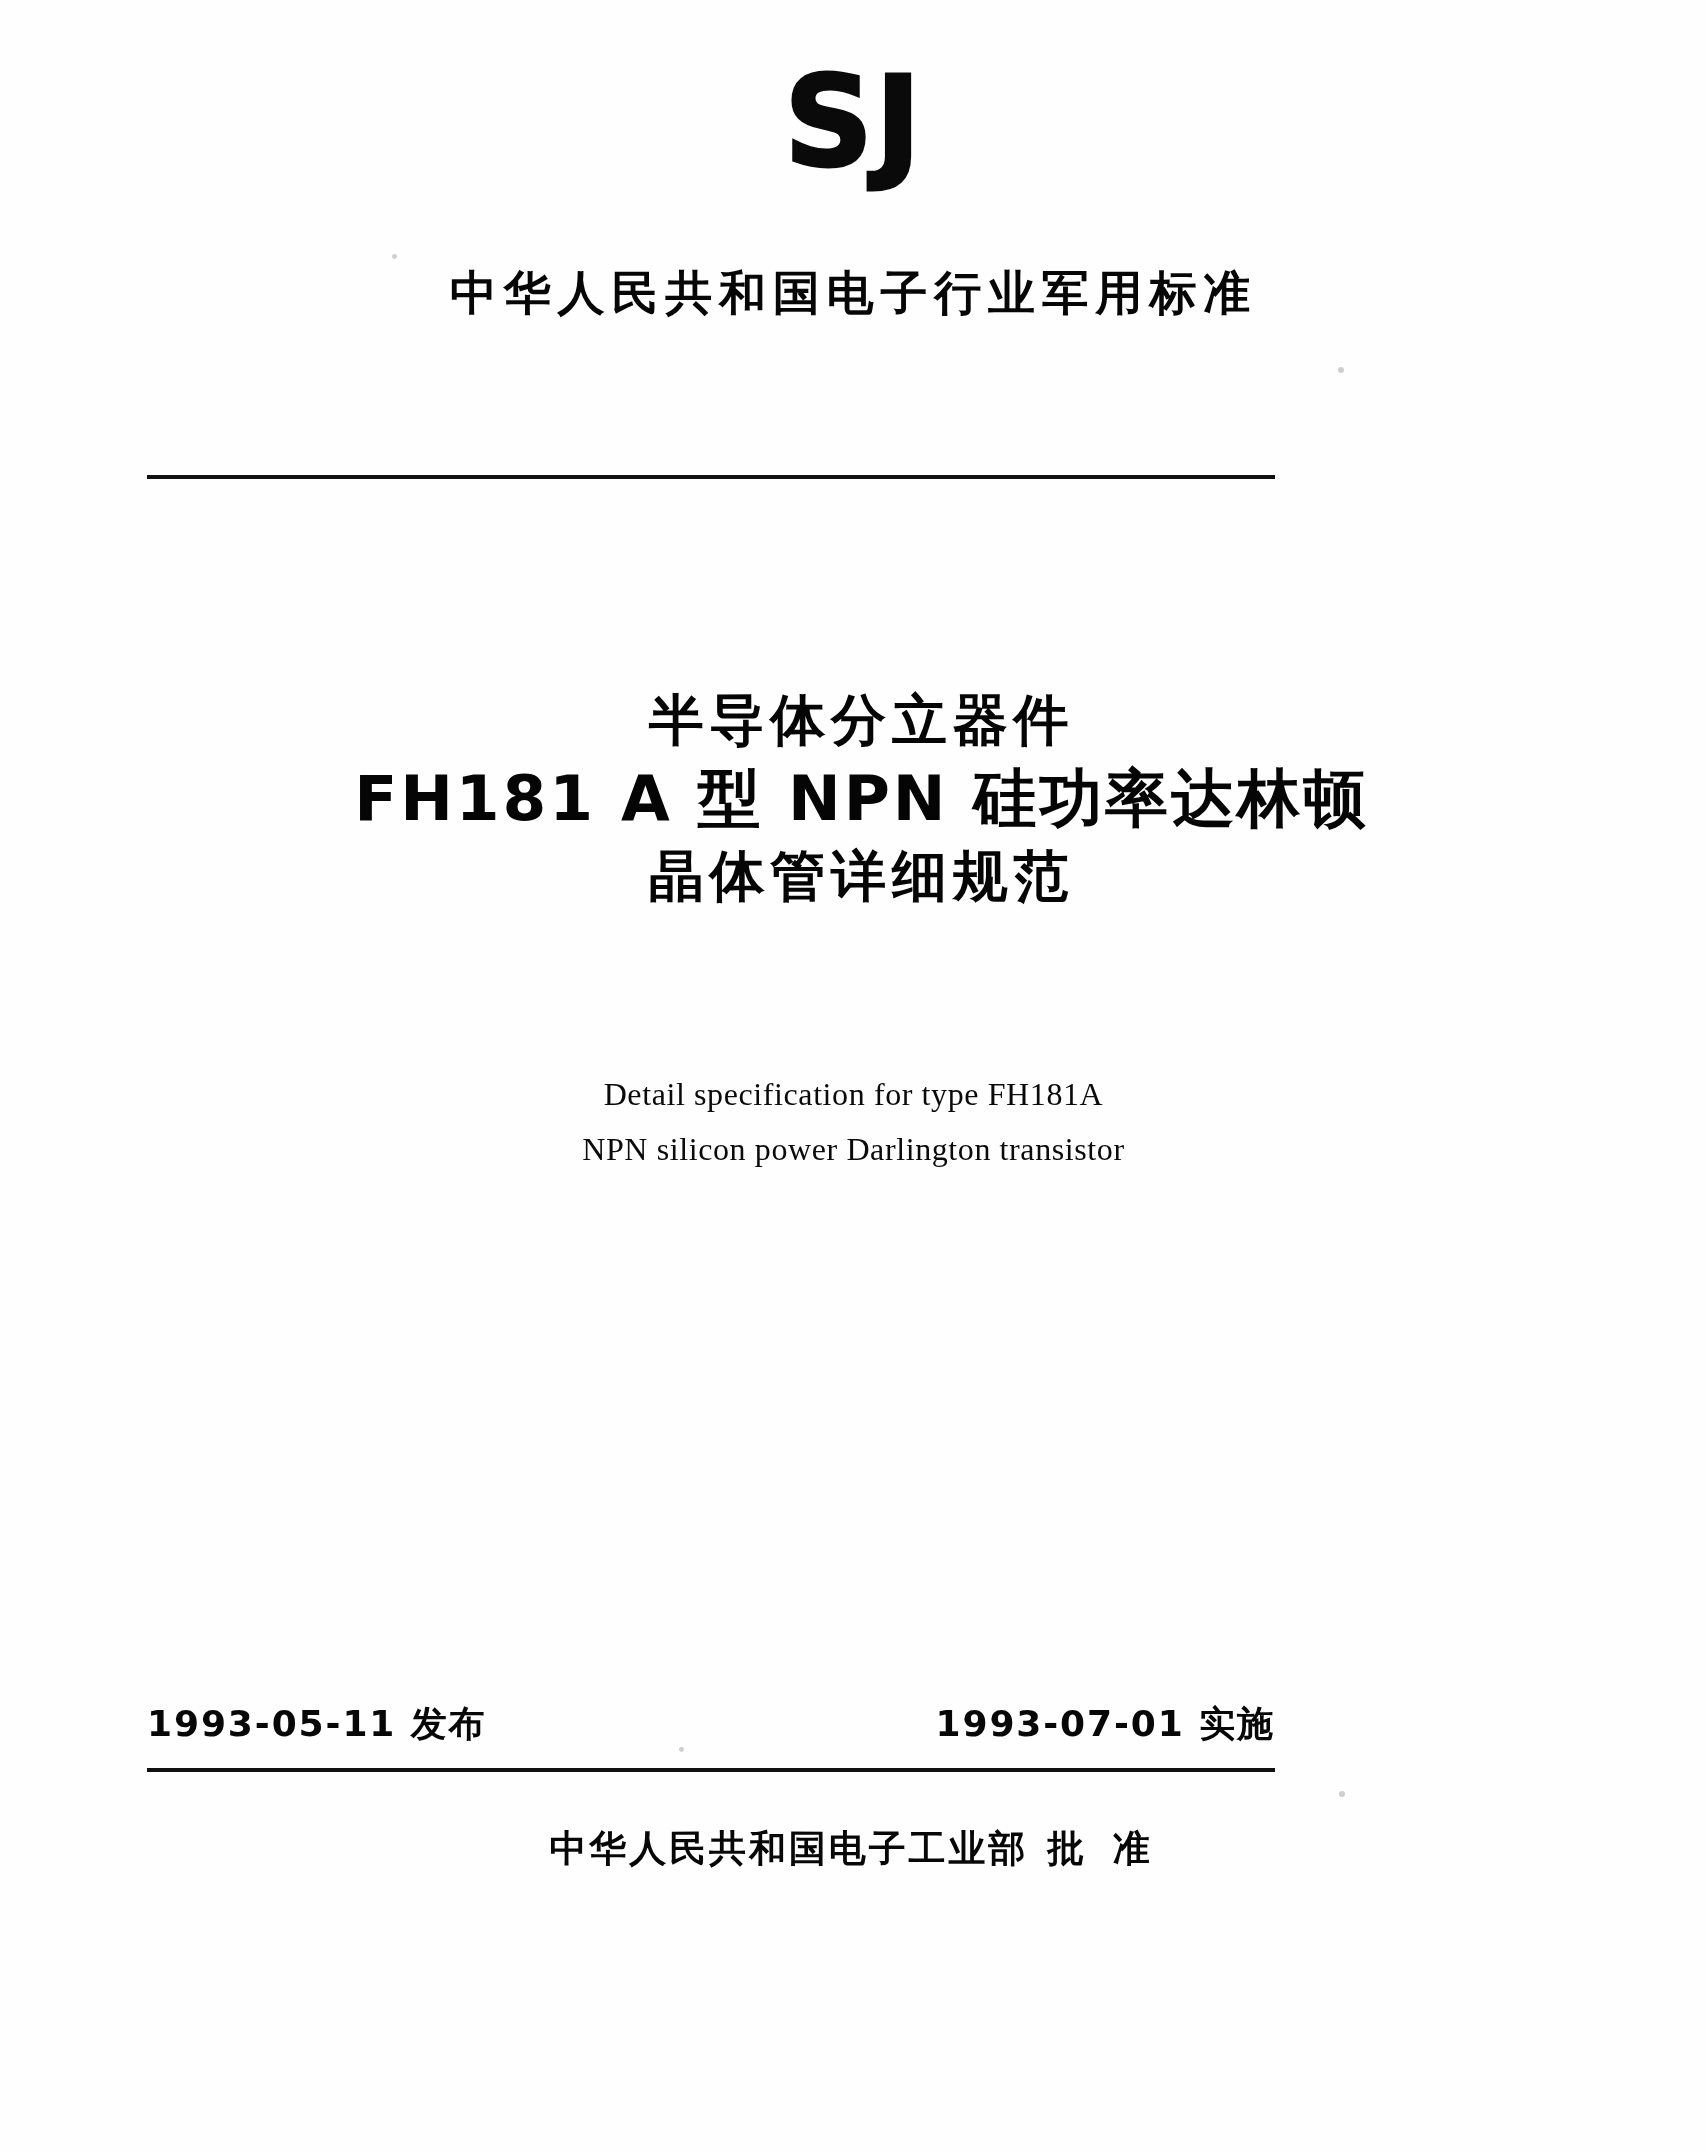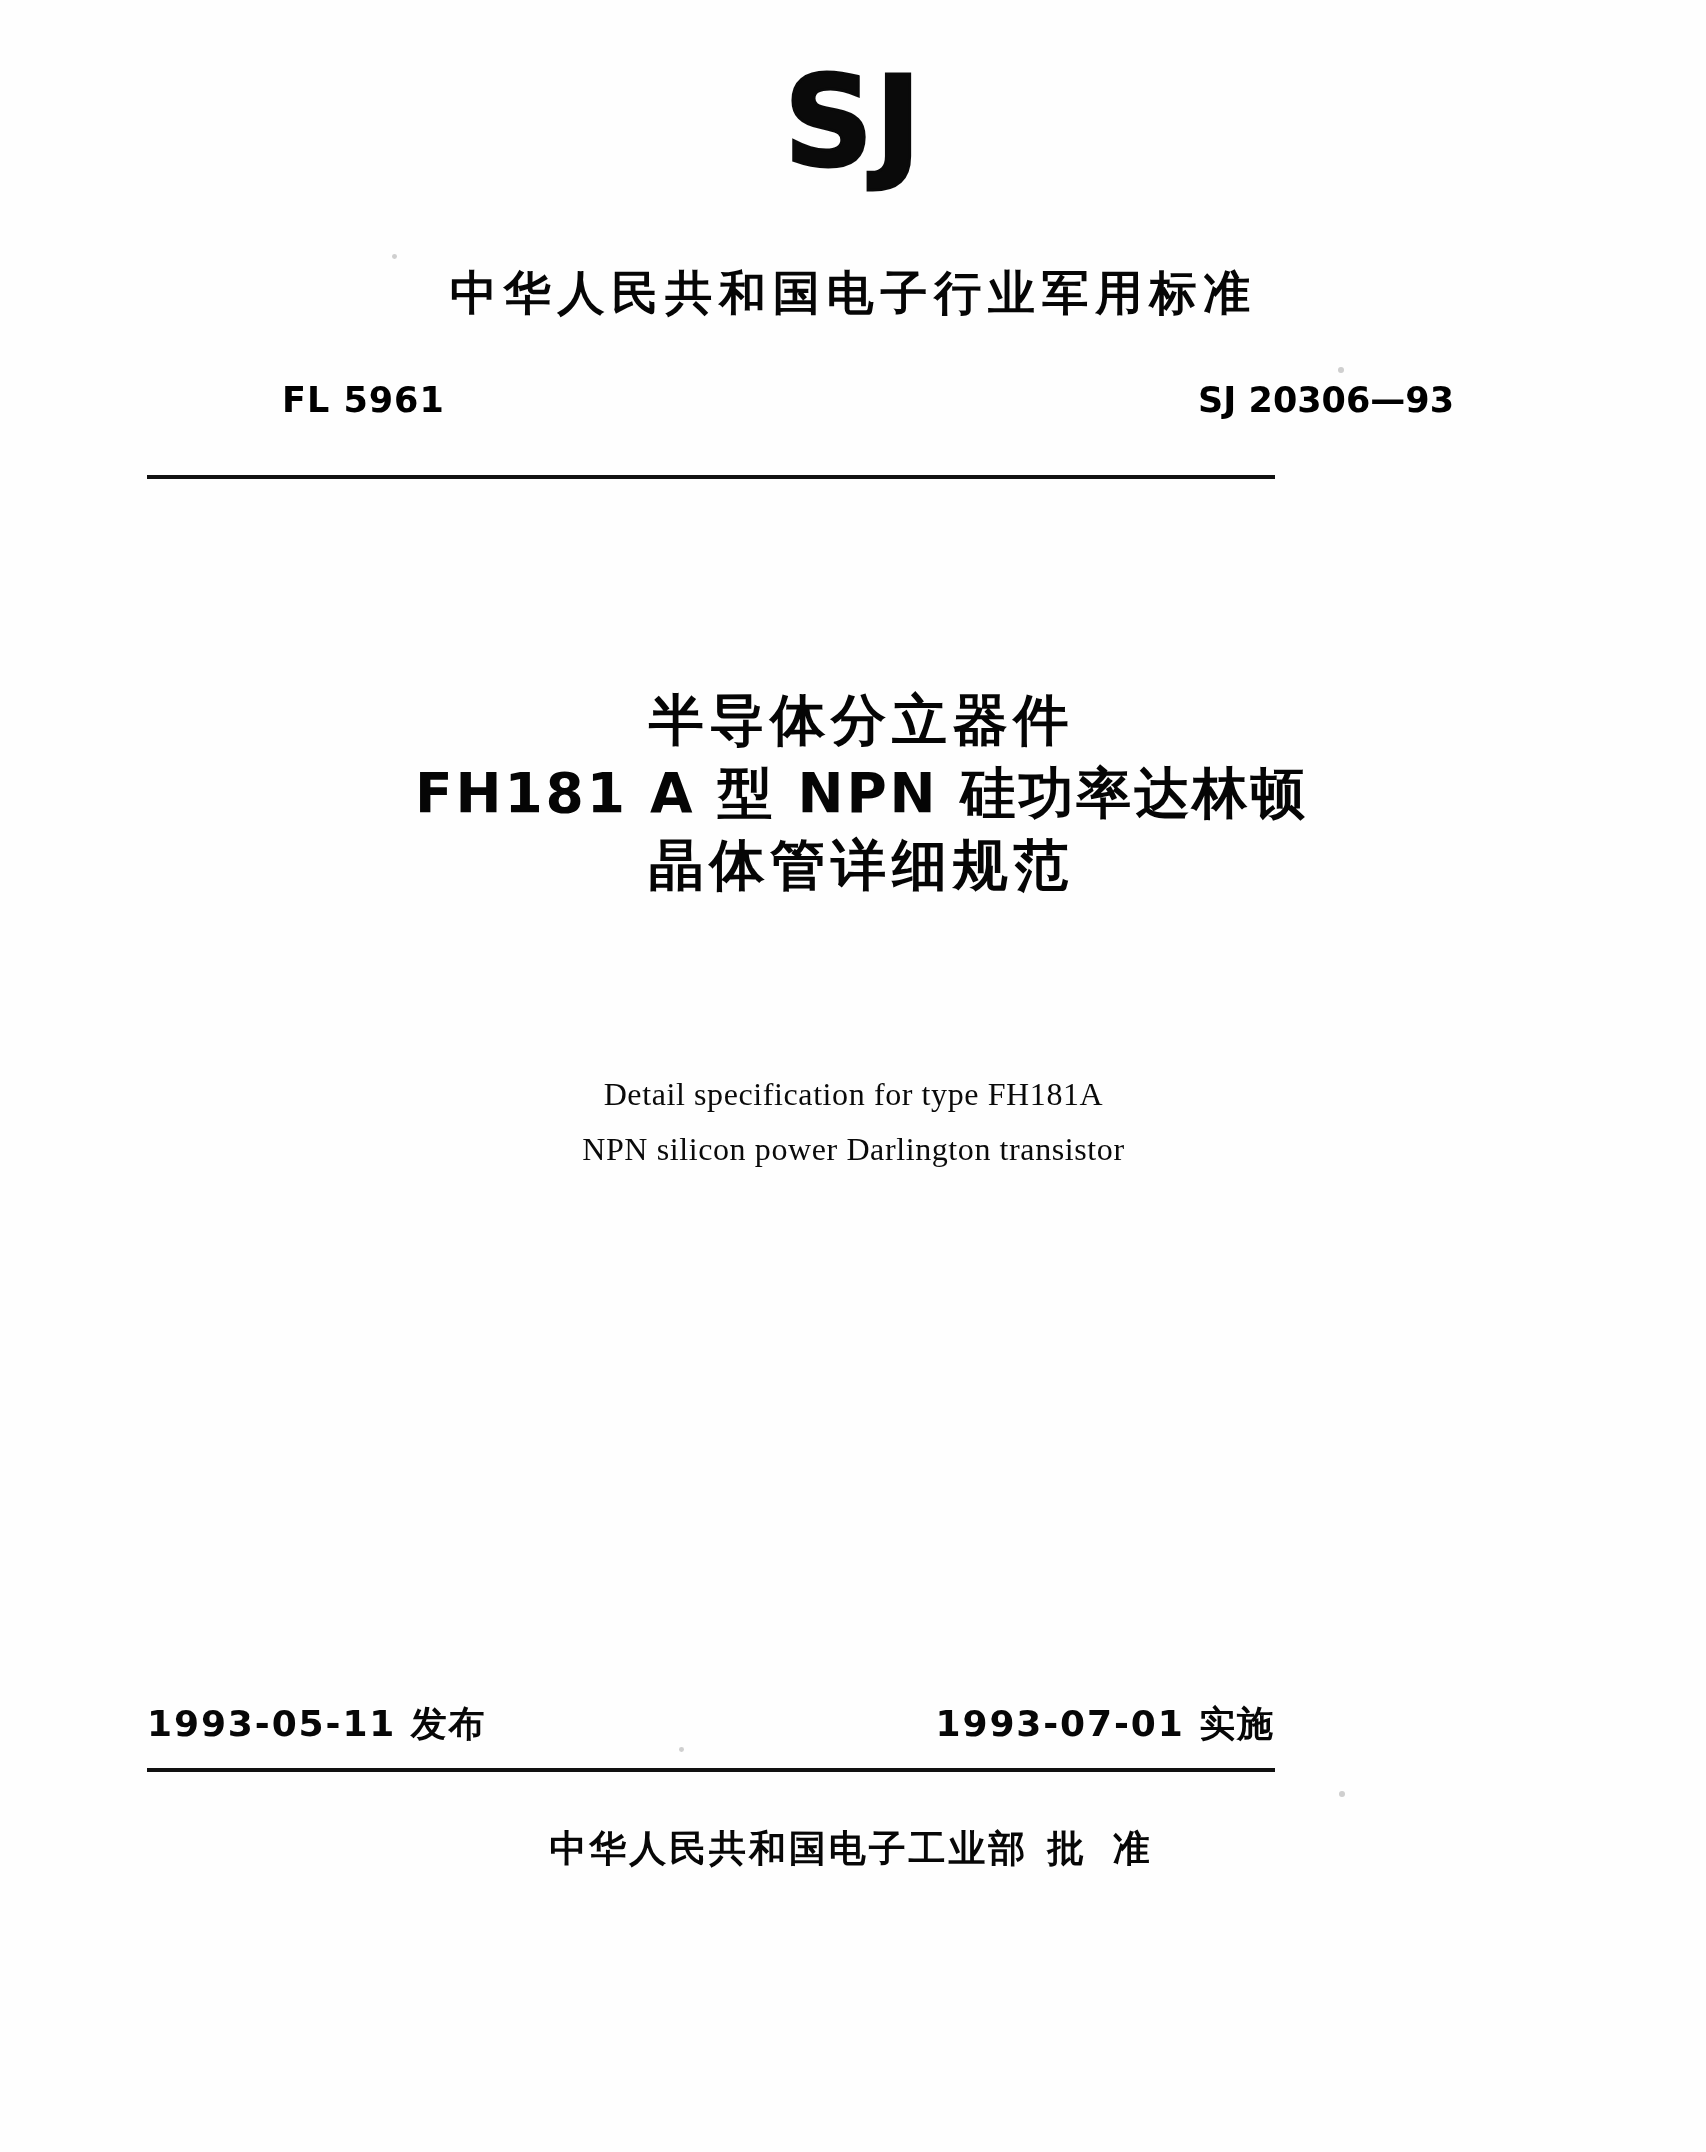--- a/index.html
+++ b/index.html
@@ -90,21 +90,21 @@
     font-family: "DejaVu Sans", sans-serif;
     font-weight: 700;
     color: #050505;
   }
   .title-cn .line1 {
     font-size: 55px;
     letter-spacing: 5.8px;
     line-height: 1.32;
   }
   .title-cn .line2 {
-    font-size: 55px;
+    font-size: 63px;
     letter-spacing: 2.9px;
     line-height: 1.32;
   }
   .title-cn .line3 {
     font-size: 55px;
     letter-spacing: 5.8px;
     line-height: 1.32;
   }
   .title-block {
     position: absolute;
@@ -182,24 +182,20 @@
 </style>
 </head>
 <body>
 
 <div class="page">
 
   <div class="sj-logo">SJ</div>
 
   <div class="national-title">中华人民共和国电子行业军用标准</div>
 
-  <div class="code-row">
-    <span class="left">FL 5961</span>
-    <span class="right">SJ 20306—93</span>
-  </div>
 
   <div class="rule-top"></div>
 
   <div class="title-block">
     <div class="title-cn" style="position:static;">
       <div class="line1">半导体分立器件</div>
       <div class="line2">FH181 A 型 NPN 硅功率达林顿</div>
       <div class="line3">晶体管详细规范</div>
     </div>
   </div>

